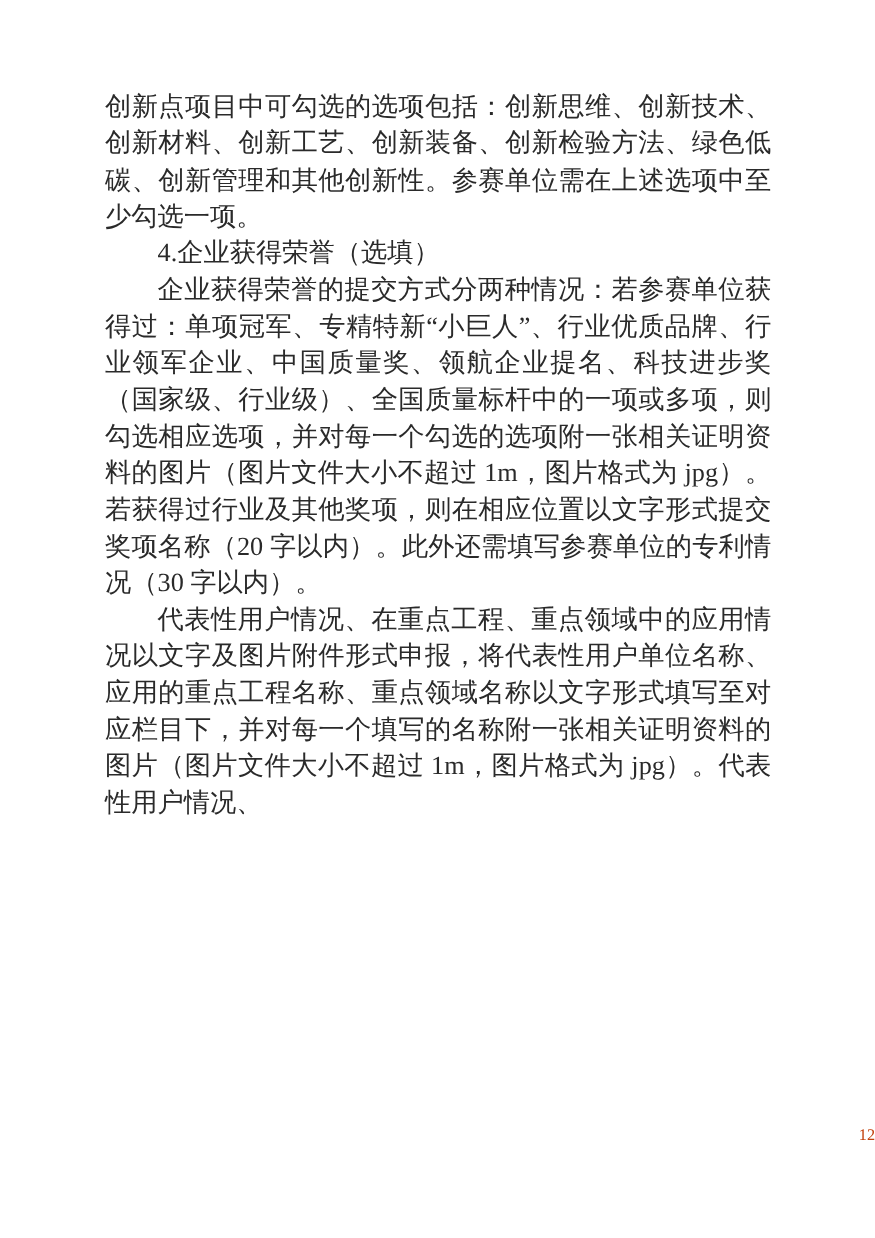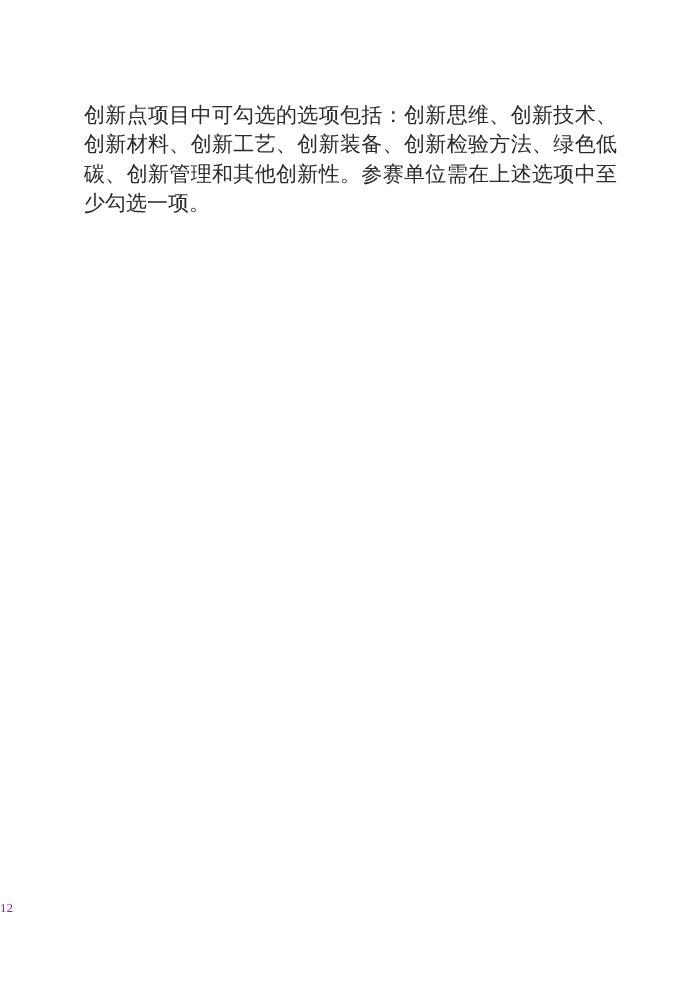--- a/index.html
+++ b/index.html
@@ -6,21 +6,21 @@
     margin: 0;
     padding: 0;
     background: #ffffff;
   }
   .page {
     position: relative;
     width: 700px;
     height: 990px;
     background: #ffffff;
     box-sizing: border-box;
-    padding: 101px 83px 0 84px;
+    padding: 71px 83px 0 84px;
     overflow: hidden;
     font-family: "Liberation Serif", "DejaVu Serif", serif;
     color: #2a2a2a;
   }
   .doc-body p {
     margin: 0;
     font-size: 21px;
     line-height: 29.3px;
     text-align: justify;
     text-justify: inter-ideograph;
@@ -30,27 +30,30 @@
     text-indent: 42px; 
   }
   .cont {
     text-indent: 0; 
   }
   .page-number {
     position: absolute;
     left: 0;
     right: 0;
     top: 900px;
-    text-align: left;
+    text-align: right;
     font-size: 13px;
-    color: #a21caf;
+    color: #c2410c;
     font-family: "Liberation Serif", "DejaVu Serif", serif;
   }
 </style>
 </head>
 <body>
 
 <div class="page">
   <div class="doc-body">
     <p class="cont">创新点项目中可勾选的选项包括：创新思维、创新技术、创新材料、创新工艺、创新装备、创新检验方法、绿色低碳、创新管理和其他创新性。参赛单位需在上述选项中至少勾选一项。</p>
+    <p class="ind">4.企业获得荣誉（选填）</p>
+    <p class="ind">企业获得荣誉的提交方式分两种情况：若参赛单位获得过：单项冠军、专精特新“小巨人”、行业优质品牌、行业领军企业、中国质量奖、领航企业提名、科技进步奖（国家级、行业级）、全国质量标杆中的一项或多项，则勾选相应选项，并对每一个勾选的选项附一张相关证明资料的图片（图片文件大小不超过 1m，图片格式为 jpg）。若获得过行业及其他奖项，则在相应位置以文字形式提交奖项名称（20 字以内）。此外还需填写参赛单位的专利情况（30 字以内）。</p>
+    <p class="ind">代表性用户情况、在重点工程、重点领域中的应用情况以文字及图片附件形式申报，将代表性用户单位名称、应用的重点工程名称、重点领域名称以文字形式填写至对应栏目下，并对每一个填写的名称附一张相关证明资料的图片（图片文件大小不超过 1m，图片格式为 jpg）。代表性用户情况、</p>
   </div>
   <div class="page-number">12</div>
 </div>
 
 </body></html>

